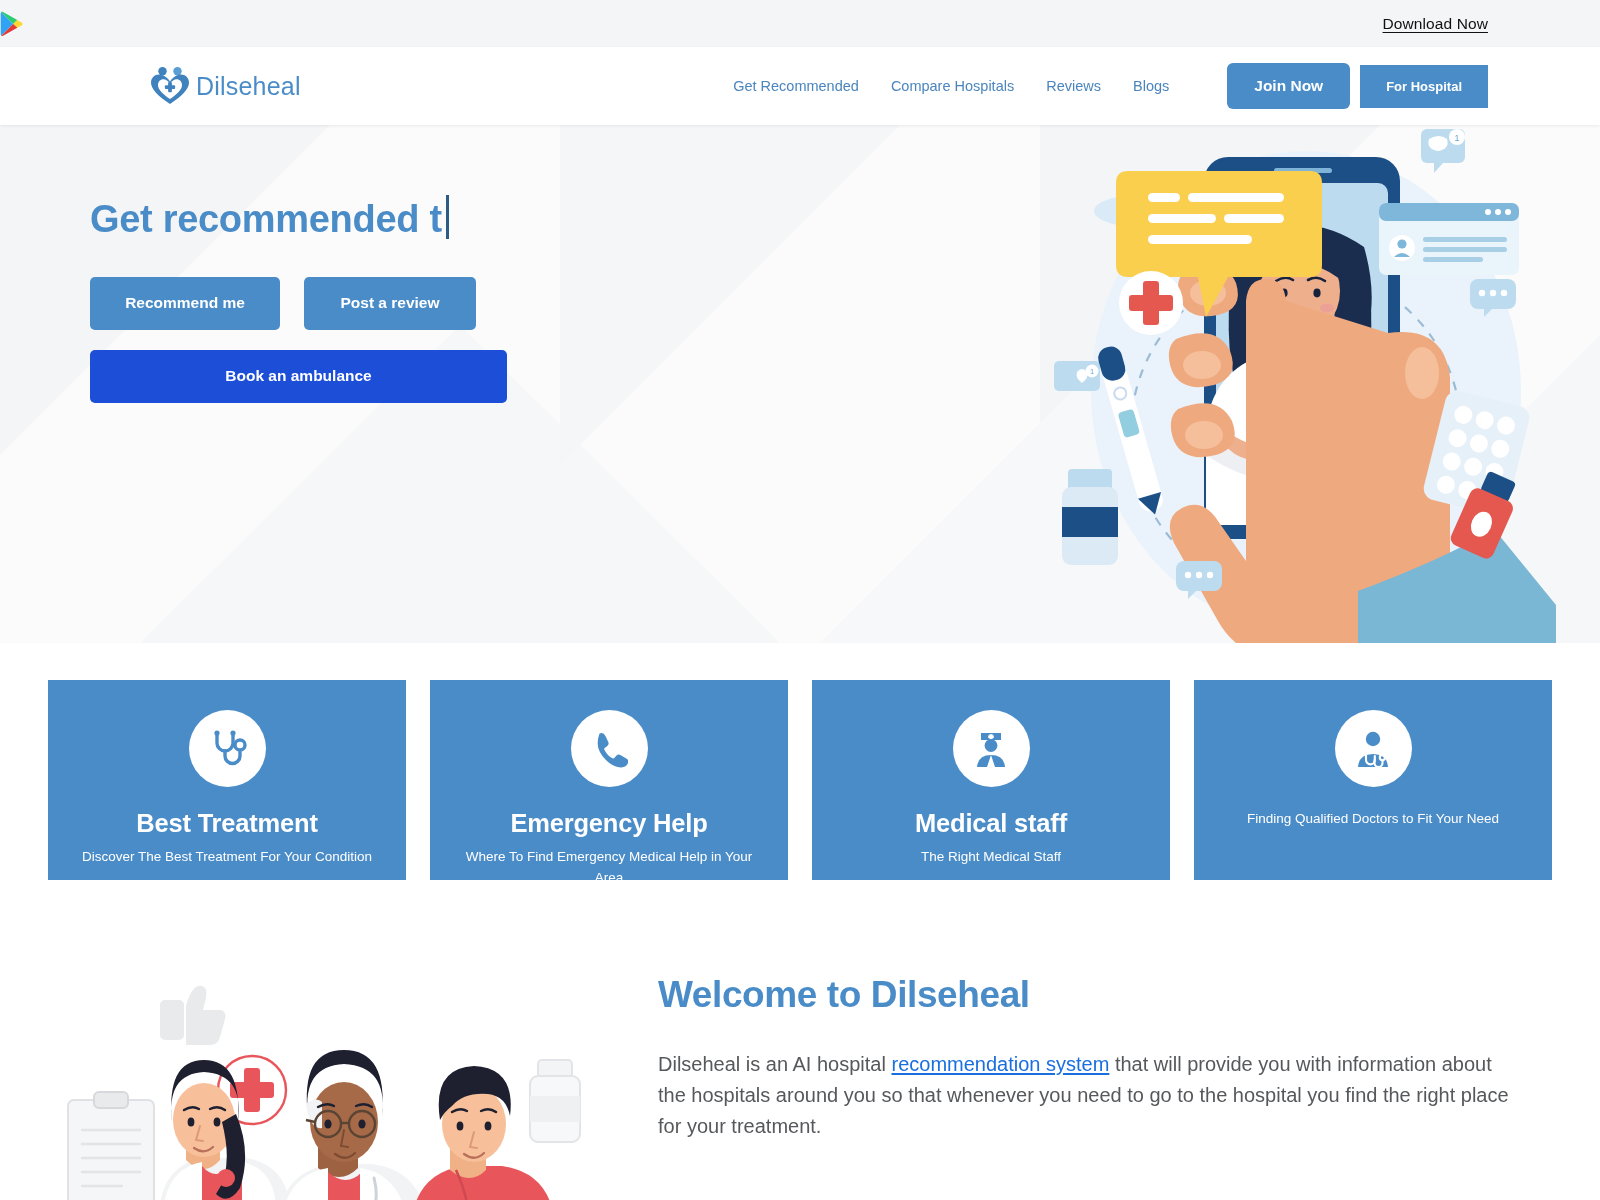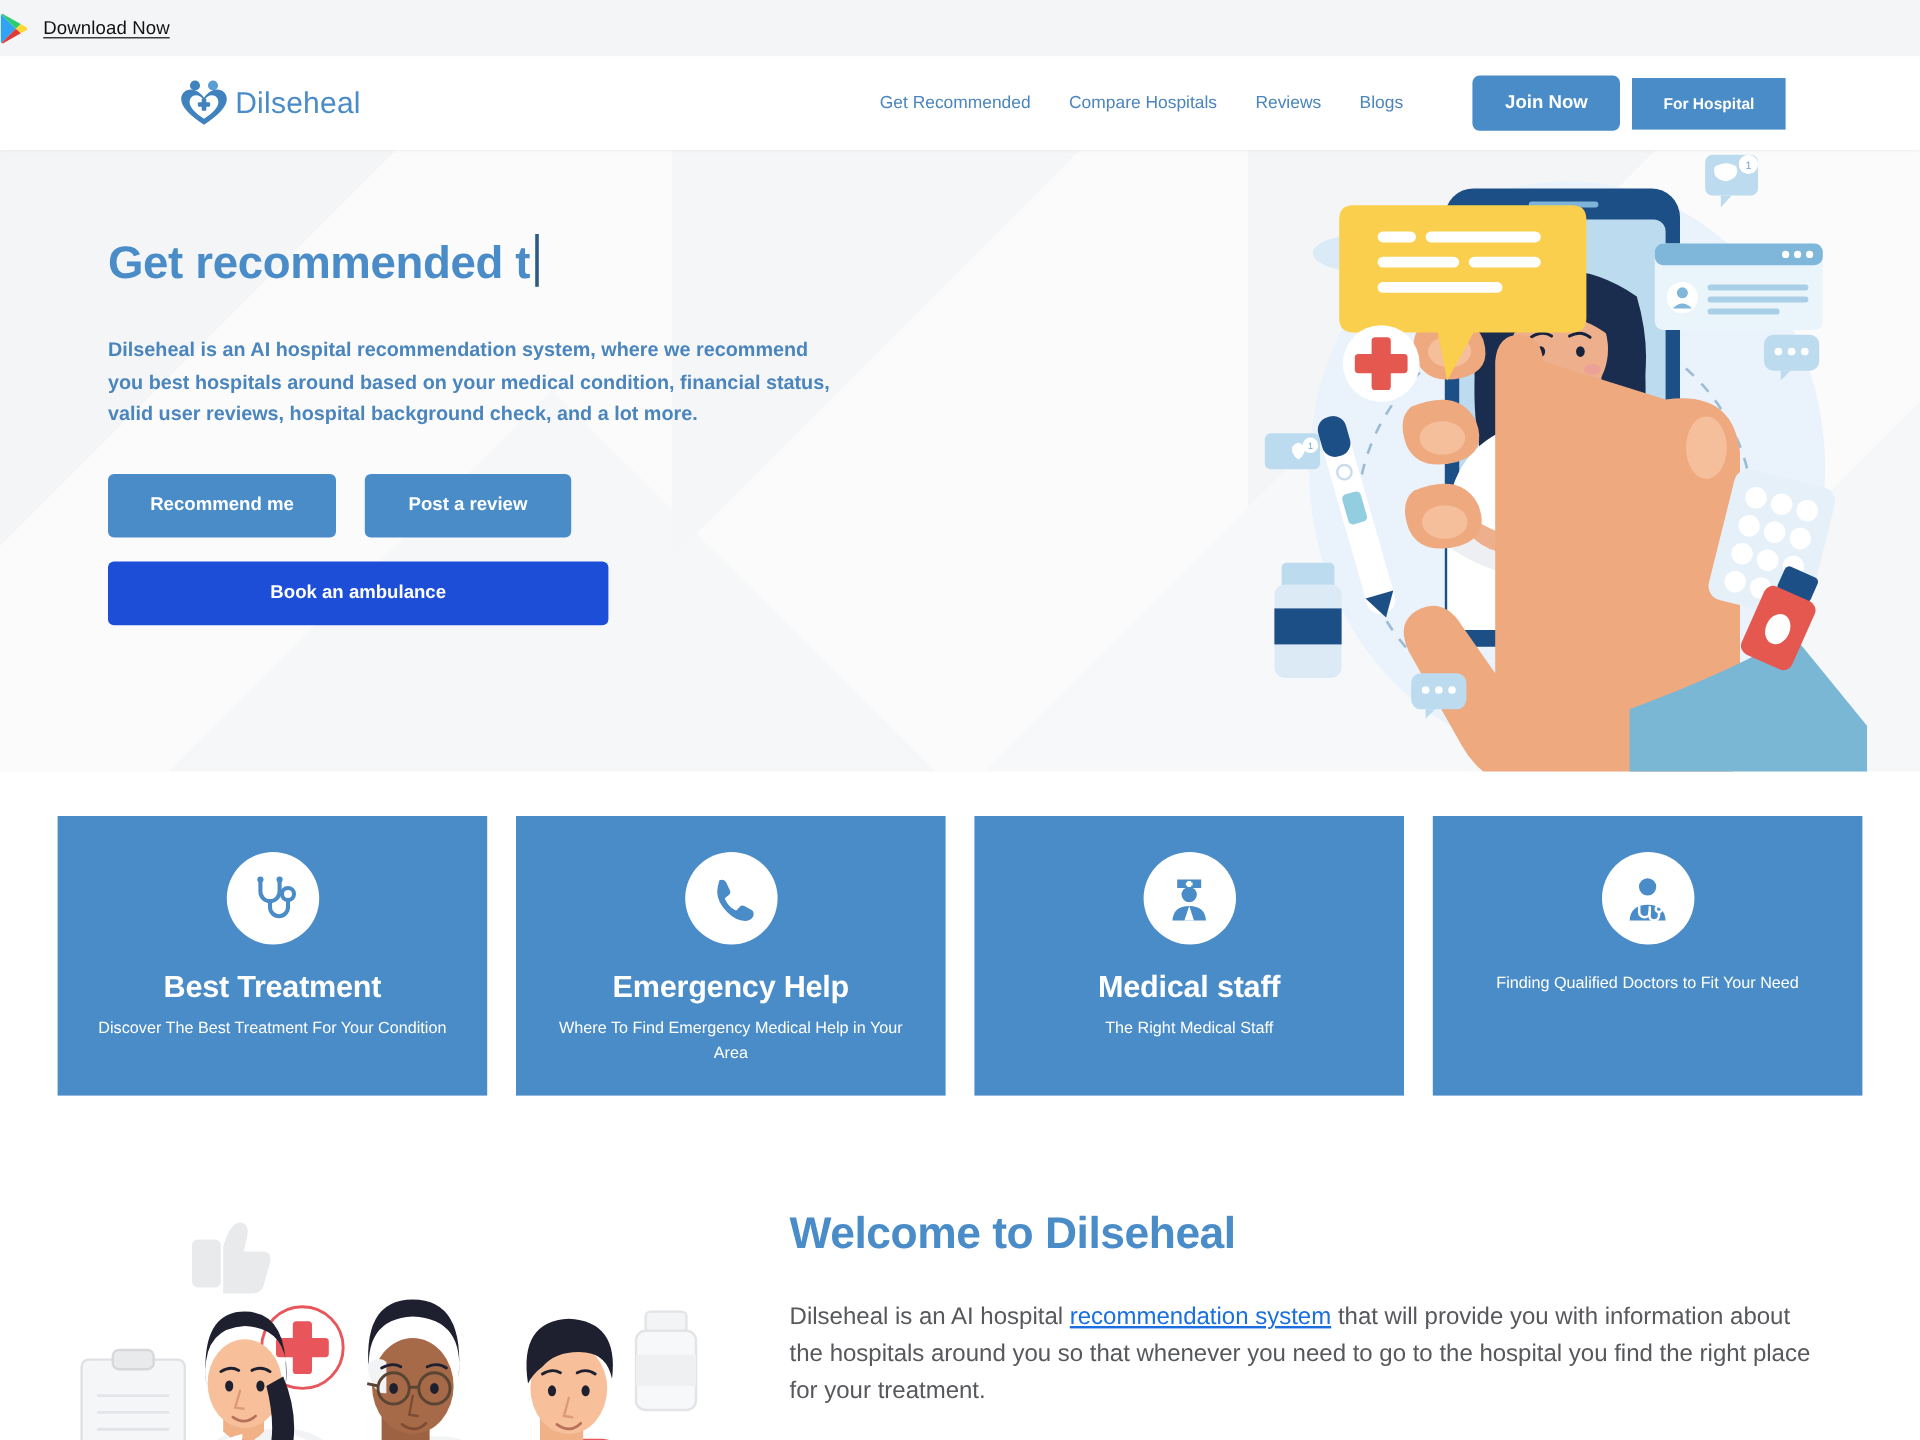--- a/index.html
+++ b/index.html
@@ -6,21 +6,21 @@
   html, body {
     width:1600px; height:1200px;
     font-family:"Liberation Sans", sans-serif;
     background:#ffffff; overflow:hidden;
   }
   .page { position:relative; width:1600px; height:1200px; background:#fff; }
 
   
   .topbar {
     height:47px; background:#f4f5f6;
-    display:flex; align-items:center; justify-content:flex-start;
+    display:flex; align-items:center; justify-content:space-between;
     padding-right:112px; gap:12px;
   }
   .play-icon { width:24px; height:26px; display:block; }
   .download-link {
     font-size:15.5px; color:#111; text-decoration:underline;
     text-underline-offset:3px; letter-spacing:.1px; cursor:pointer;
   }
 
   
   .header {
@@ -94,21 +94,21 @@
     position:absolute; right:44px; top:-4px;
     width:520px; height:540px; z-index:3;
   }
 
   
   .features {
     display:flex; gap:24px; padding:37px 48px 0 48px;
   }
   .card {
     flex:1; background:#4a8cc8; color:#fff;
-    height:233px; padding-top:30px; text-align:center; cursor:pointer;
+    height:200px; padding-top:30px; text-align:center; cursor:pointer;
   }
   .card-icon {
     width:77px; height:77px; border-radius:50%; background:#fff;
     margin:0 auto 22px; display:flex; align-items:center; justify-content:center;
   }
   .card-icon svg { display:block; }
   .card-title {
     font-size:25.5px; font-weight:700; letter-spacing:-.2px; margin-bottom:9px;
   }
   .card-desc {
@@ -178,21 +178,20 @@
       <polygon points="0,0 330,0 0,330" fill="#f4f5f6"></polygon>
       <polygon points="140,518 460,200 780,518" fill="#f6f7f8"></polygon>
       <polygon points="560,0 900,0 560,340" fill="#f5f6f7"></polygon>
       <polygon points="1040,0 1380,0 1040,340" fill="#f4f5f6"></polygon>
       <polygon points="1290,518 1600,210 1600,518" fill="#f6f7f8"></polygon>
       <polygon points="820,518 1080,258 1340,518" fill="#f7f8f9"></polygon>
     </svg>
 
     <div class="hero-inner">
       <h1 class="hero-title"><span>Get recommended t</span><span class="caret"></span></h1>
-      <p class="hero-sub">Dilseheal is an AI hospital recommendation system, where we recommend you best hospitals around based on your medical condition, financial status, valid user reviews, hospital background check, and a lot more.</p>
       <div class="hero-btns">
         <div class="hero-row">
           <button class="btn-rec">Recommend me</button>
           <button class="btn-post">Post a review</button>
         </div>
         <button class="btn-amb">Book an ambulance</button>
       </div>
     </div>
 
     <svg class="hero-art" viewBox="0 0 520 540">

